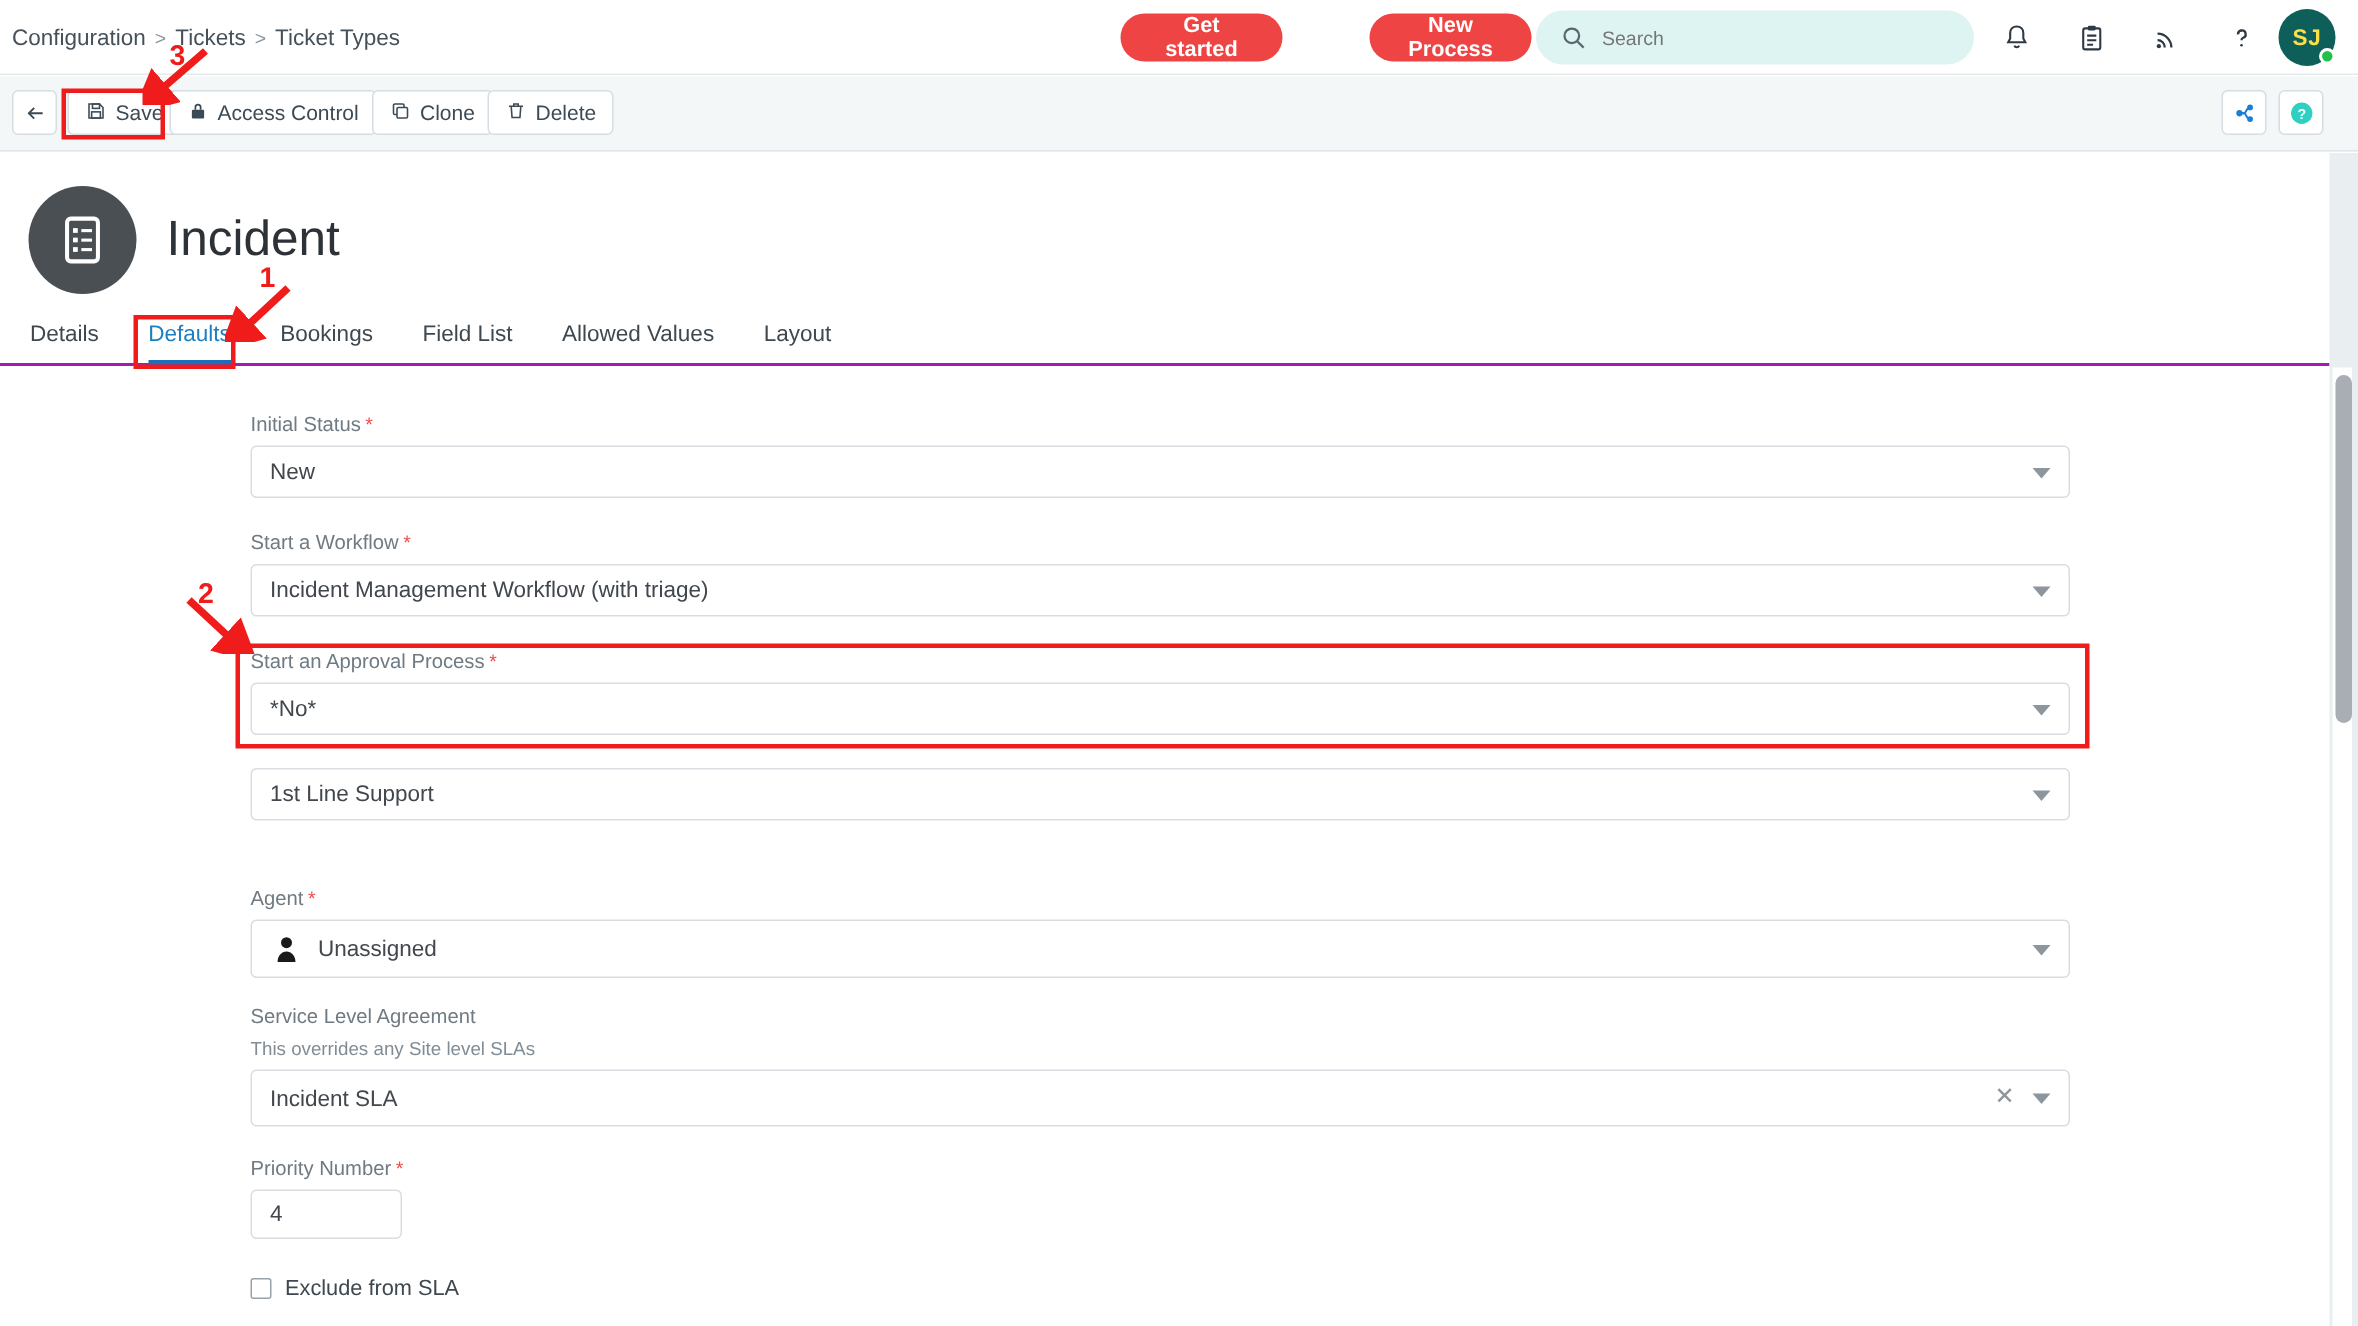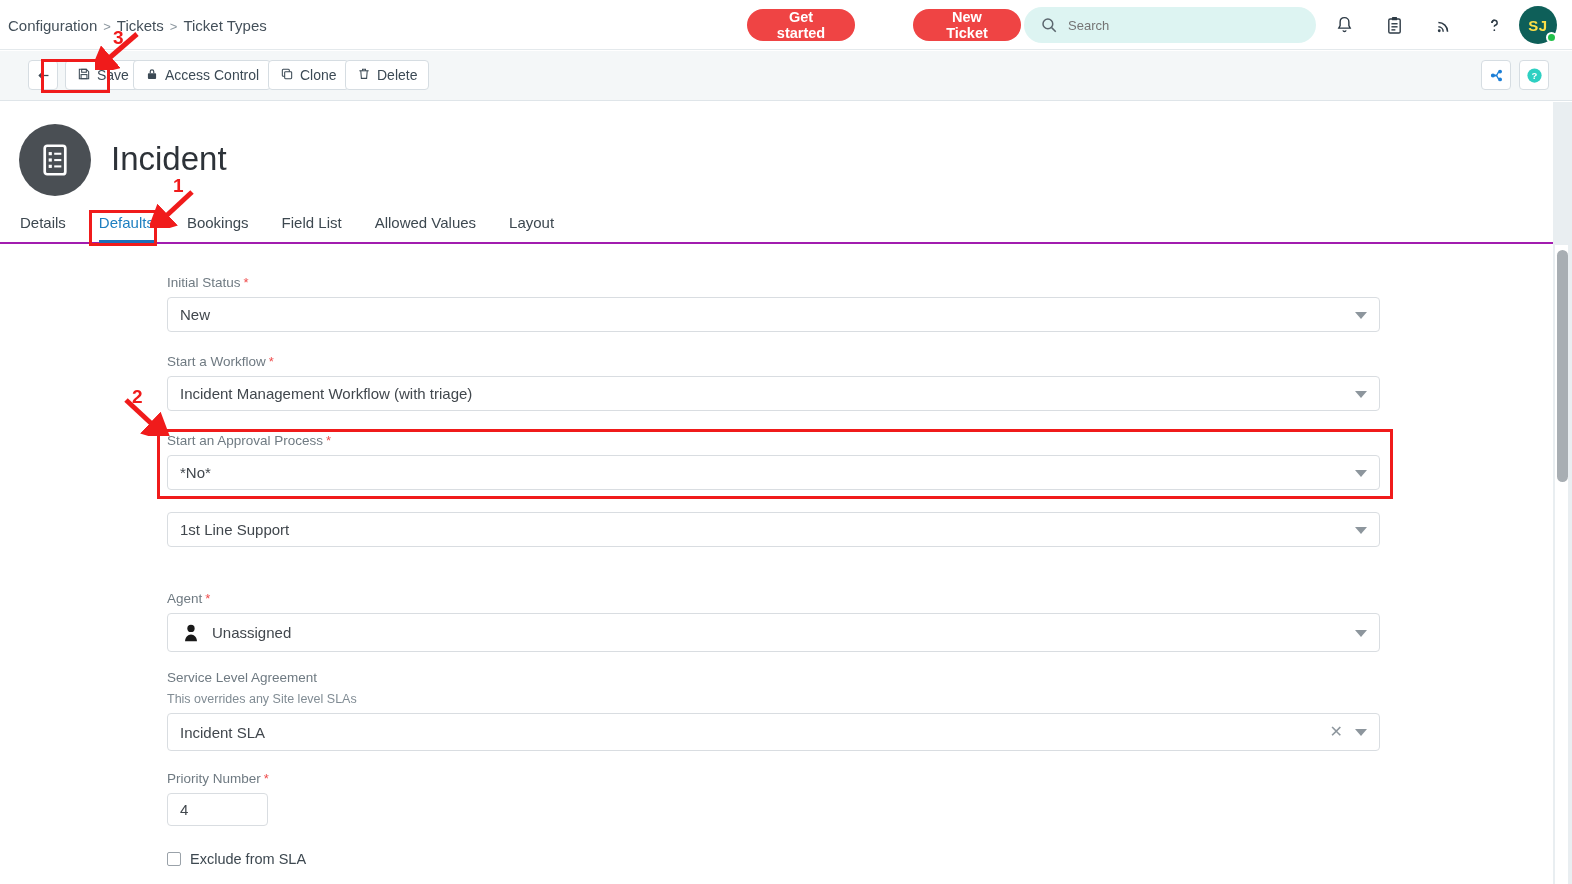--- a/index.html
+++ b/index.html
@@ -75,21 +75,21 @@
   .toolbar {
     position: absolute; top: 51px; left: 0; width: 1572px; height: 50px;
     background: #f4f7f8; border-bottom: 1px solid #dfe5e9;
   }
   .tbtn {
     position: absolute; top: 9px; height: 30px;
     background: #ffffff; border: 1px solid #d6dde2; border-radius: 4px;
     color: #3c4a55; font-size: 14px;
     font-family: "Liberation Sans", sans-serif;
     display: flex; align-items: center; justify-content: center;
-    gap: 6px; cursor: pointer; padding: 0 11px; margin-left: 20px;
+    gap: 6px; cursor: pointer; padding: 0 11px;
   }
   #back-btn { left: 8px; width: 30px; padding: 0; }
   #save-btn { left: 45px; }
   #access-control-btn { left: 113px; }
   #clone-btn { left: 248px; }
   #delete-btn { left: 325px; }
 
   .tbtn-right {
     position: absolute; top: 9px; width: 30px; height: 30px;
     background: #ffffff; border: 1px solid #d6dde2; border-radius: 4px;
@@ -204,21 +204,21 @@
 </head>
 <body>
 
 <div class="top-header">
 
   <div class="breadcrumb">
     <span class="crumb">Configuration</span><span class="sep">&gt;</span><span class="crumb">Tickets</span><span class="sep">&gt;</span><span class="crumb">Ticket Types</span>
   </div>
 
   <button class="btn-pill" id="get-started-btn">Get started</button>
-  <button class="btn-pill" id="new-ticket-btn">New Ticket</button>
+  <button class="btn-pill" id="new-ticket-btn">New Process</button>
 
   <div class="search-box">
     <span class="sicon">
       <svg viewBox="0 0 24 24" width="18" height="18" fill="none" stroke="#5b666e" stroke-width="2">
         <circle cx="10.5" cy="10.5" r="6.5"></circle>
           <line x1="15.5" y1="15.5" x2="21" y2="21"></line>
       </svg>
     </span>
     <input class="sval" placeholder="Search" style="">
   </div>

